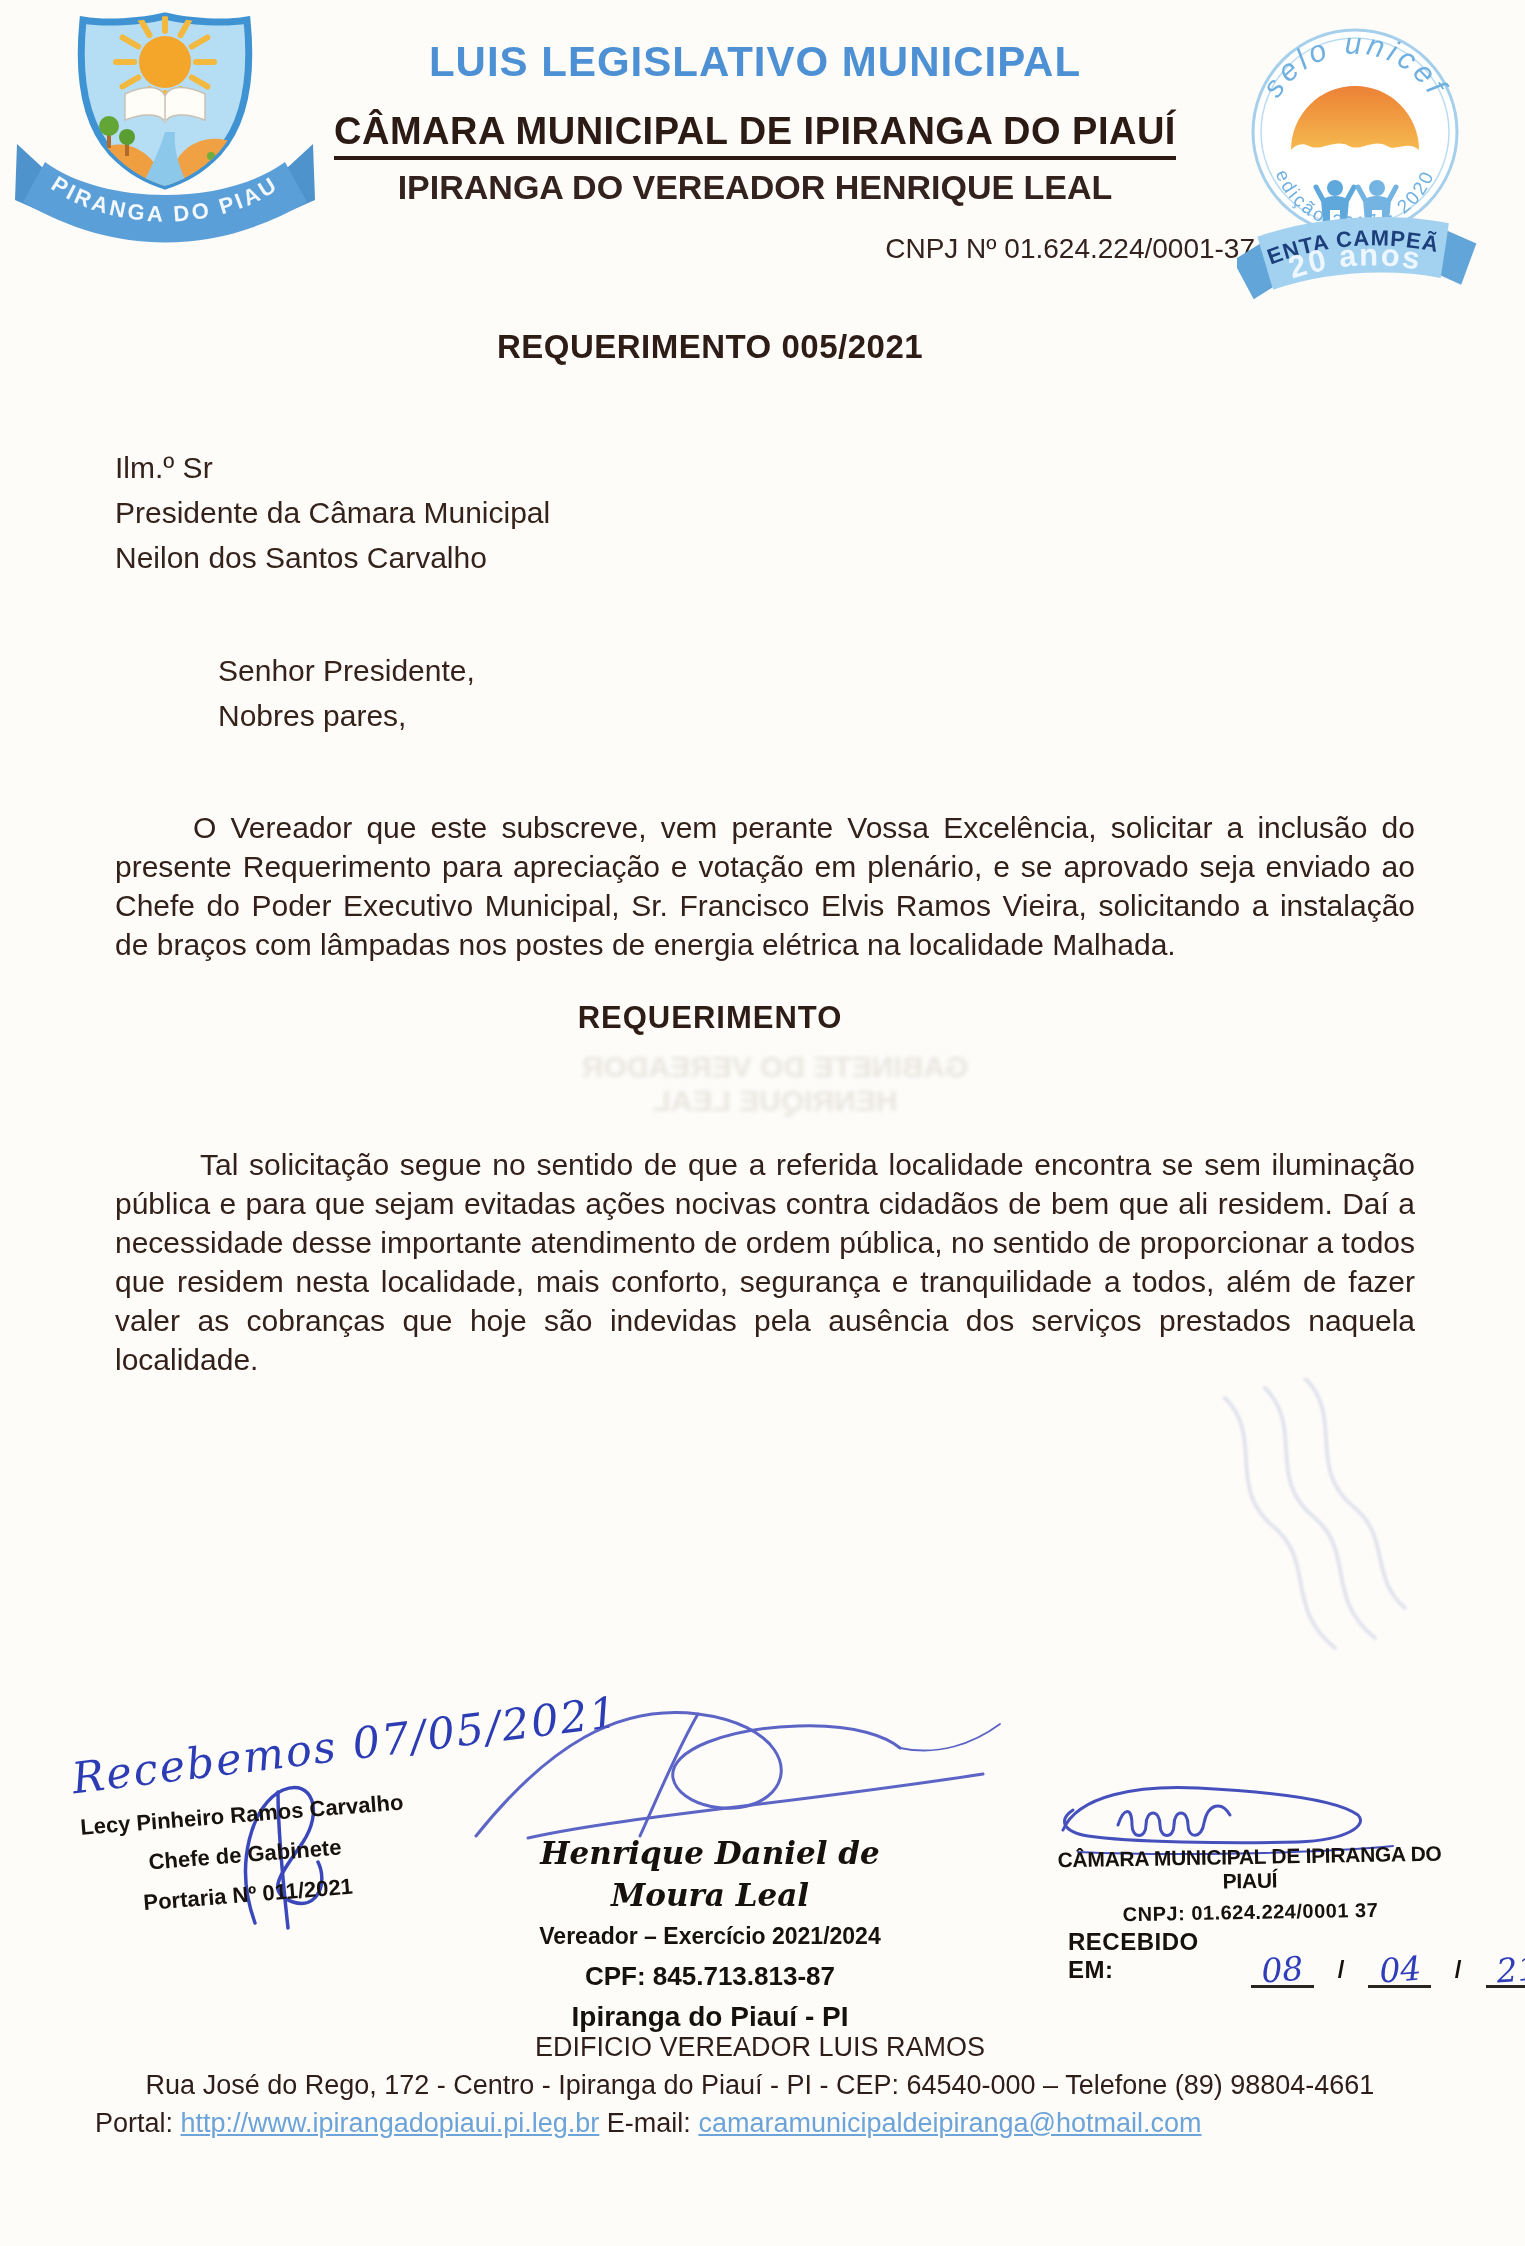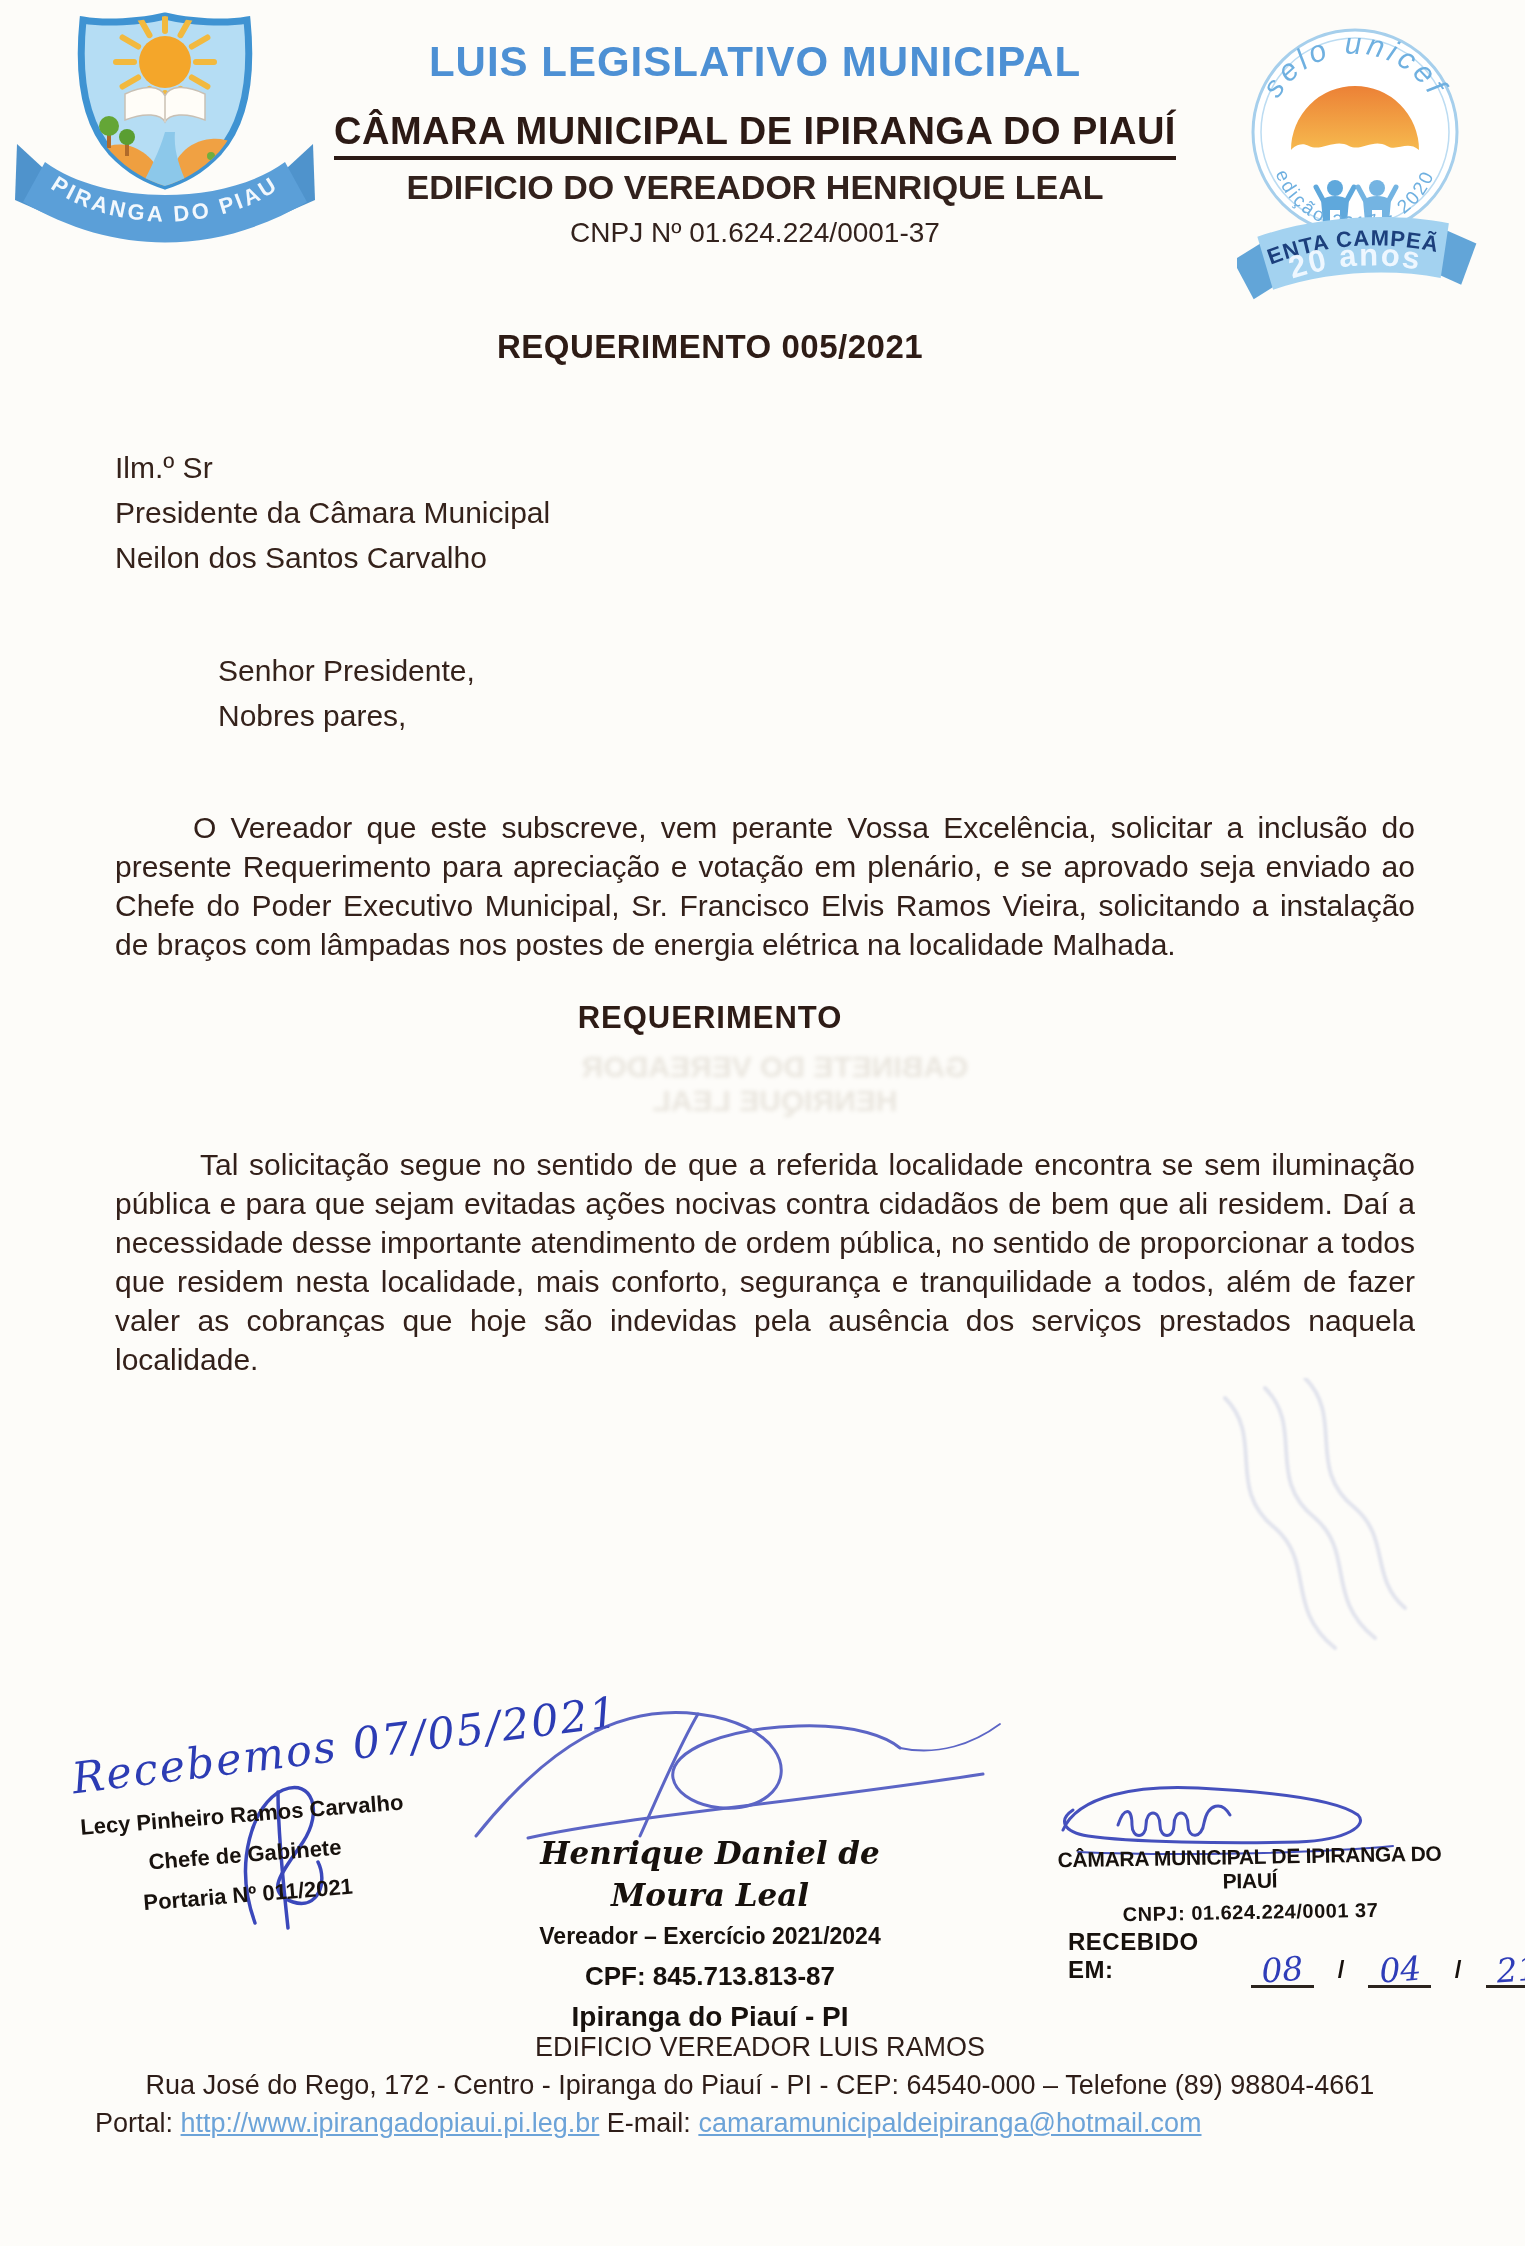--- a/index.html
+++ b/index.html
@@ -8,21 +8,21 @@
     background:#fdfcf9; overflow:hidden;
     font-family:"Liberation Sans", sans-serif; color:#35221b;
   }
   
   .crest{position:absolute; left:15px; top:10px;}
   .header-text{position:absolute; left:255px; top:38px; width:1000px; text-align:center;}
   .h-line1{font-size:42px; font-weight:bold; color:#4d90d4; letter-spacing:1px; margin:0;}
   .h-line2{display:inline-block; font-size:38px; font-weight:bold; color:#2c1a15;
            border-bottom:4px solid #2c1a15; padding-bottom:3px; margin-top:6px; letter-spacing:.5px;}
   .h-line3{font-size:34px; font-weight:600; color:#33221d; margin-top:8px;}
-  .h-line4{font-size:28px; color:#33221d; margin-top:10px;}
+  .h-line4{font-size:28px; color:#33221d; margin-top:26px;text-align:right;}
   .seal{position:absolute; left:1237px; top:12px;}
 
   
   .doc-title{position:absolute; top:328px; left:0; width:1420px; text-align:center;
              font-size:33px; font-weight:bold; color:#2e1c16; letter-spacing:.5px;}
   .addressee{position:absolute; left:115px; top:445px; font-size:30px; line-height:45px;}
   .salutation{position:absolute; left:218px; top:648px; font-size:30px; line-height:45px;}
   .para{position:absolute; left:115px; width:1300px; font-size:30px; line-height:39px;
         text-align:justify; color:#33201a;}
   .para1{top:778px; text-indent:78px;}
@@ -139,21 +139,21 @@
       <g transform="translate(150,100)">
         <path d="M-40 -16 C-20 -26 -4 -24 0 -14 C4 -24 20 -26 40 -16 L40 10 C20 2 4 4 0 12 C-4 4 -20 2 -40 10 Z" fill="#fffdf8" stroke="#c9c0b4" stroke-width="1.5"></path>
         <path d="M0 -14 L0 12" stroke="#d8d0c4" stroke-width="2" fill="none"></path>
       </g>
     </g>
   </svg>
 
   <div class="header-text">
     <div class="h-line1">LUIS LEGISLATIVO MUNICIPAL</div><br>
     <span class="h-line2">CÂMARA MUNICIPAL DE IPIRANGA DO PIAUÍ</span>
-    <div class="h-line3">EDIFICIO DO VEREADOR HENRIQUE LEAL</div>
+    <div class="h-line3">IPIRANGA DO VEREADOR HENRIQUE LEAL</div>
     <div class="h-line4">CNPJ Nº 01.624.224/0001-37</div>
   </div>
 
   <svg class="seal" width="250" height="300" viewBox="0 0 250 300">
     <defs>
       <linearGradient id="sunGrad" x1="0" y1="0" x2="0" y2="1">
         <stop offset="0" stop-color="#ec8136"></stop>
           <stop offset="1" stop-color="#f6b94e"></stop>
       </linearGradient>
       <path id="sealTop" d="M30 130 A88 88 0 0 1 206 130" fill="none"></path>

